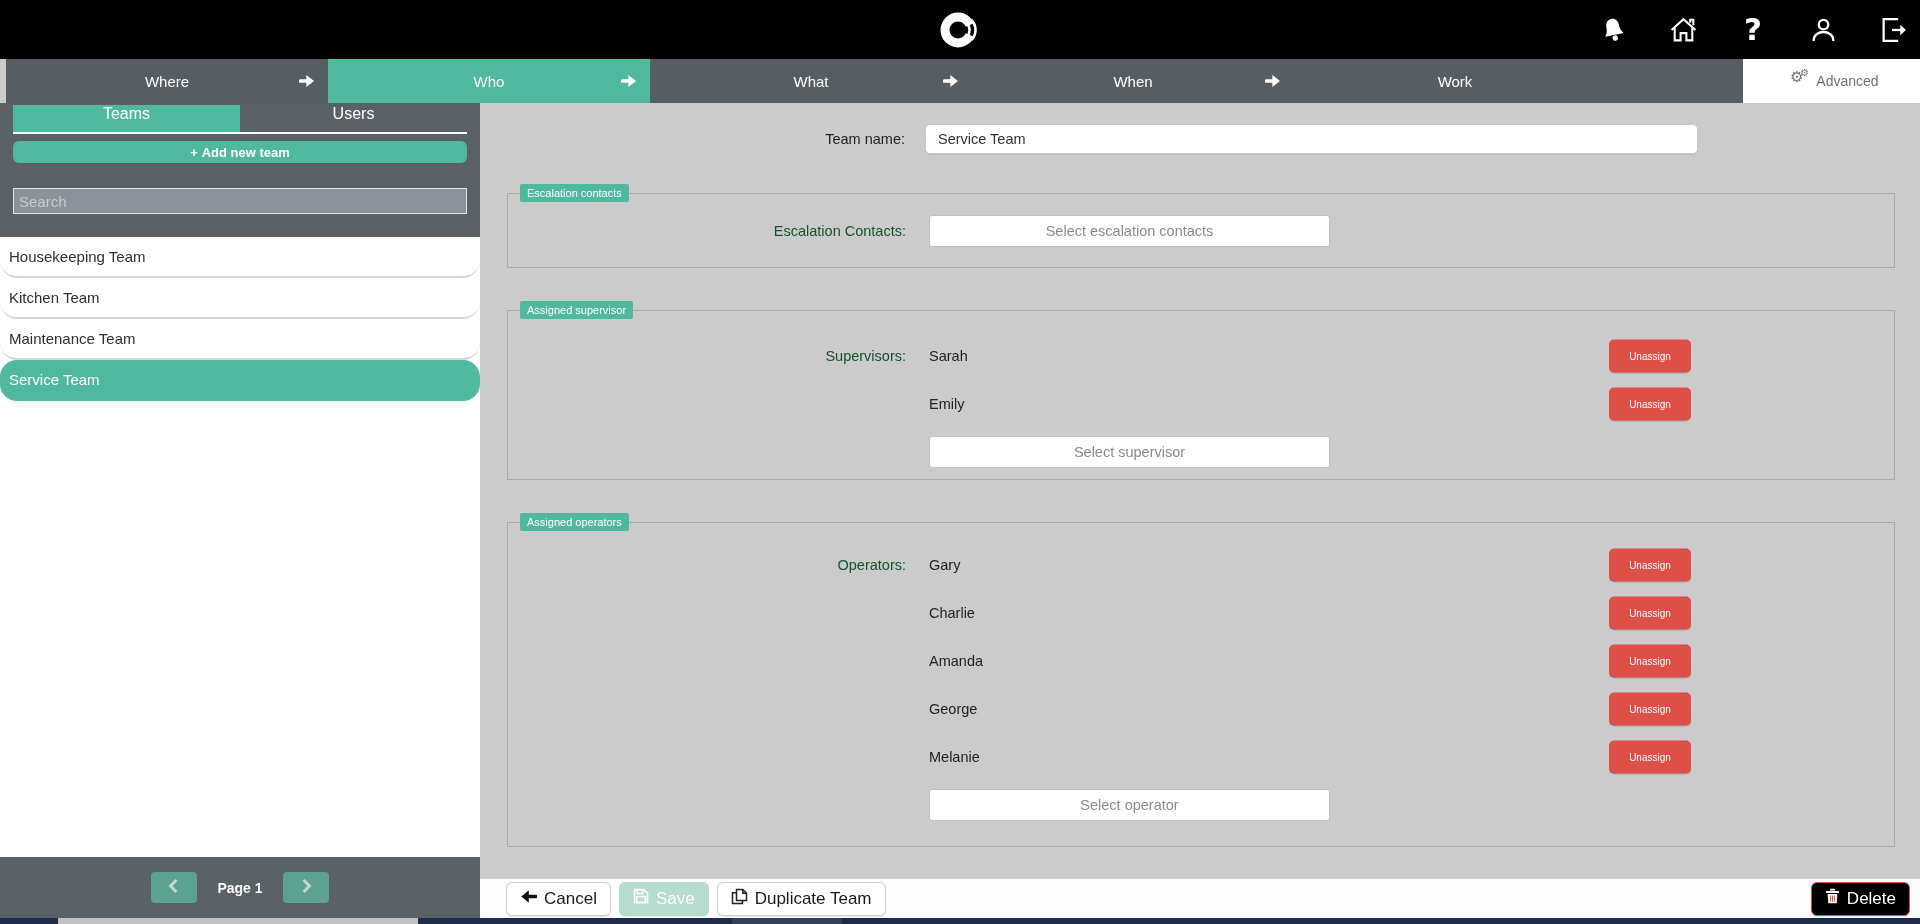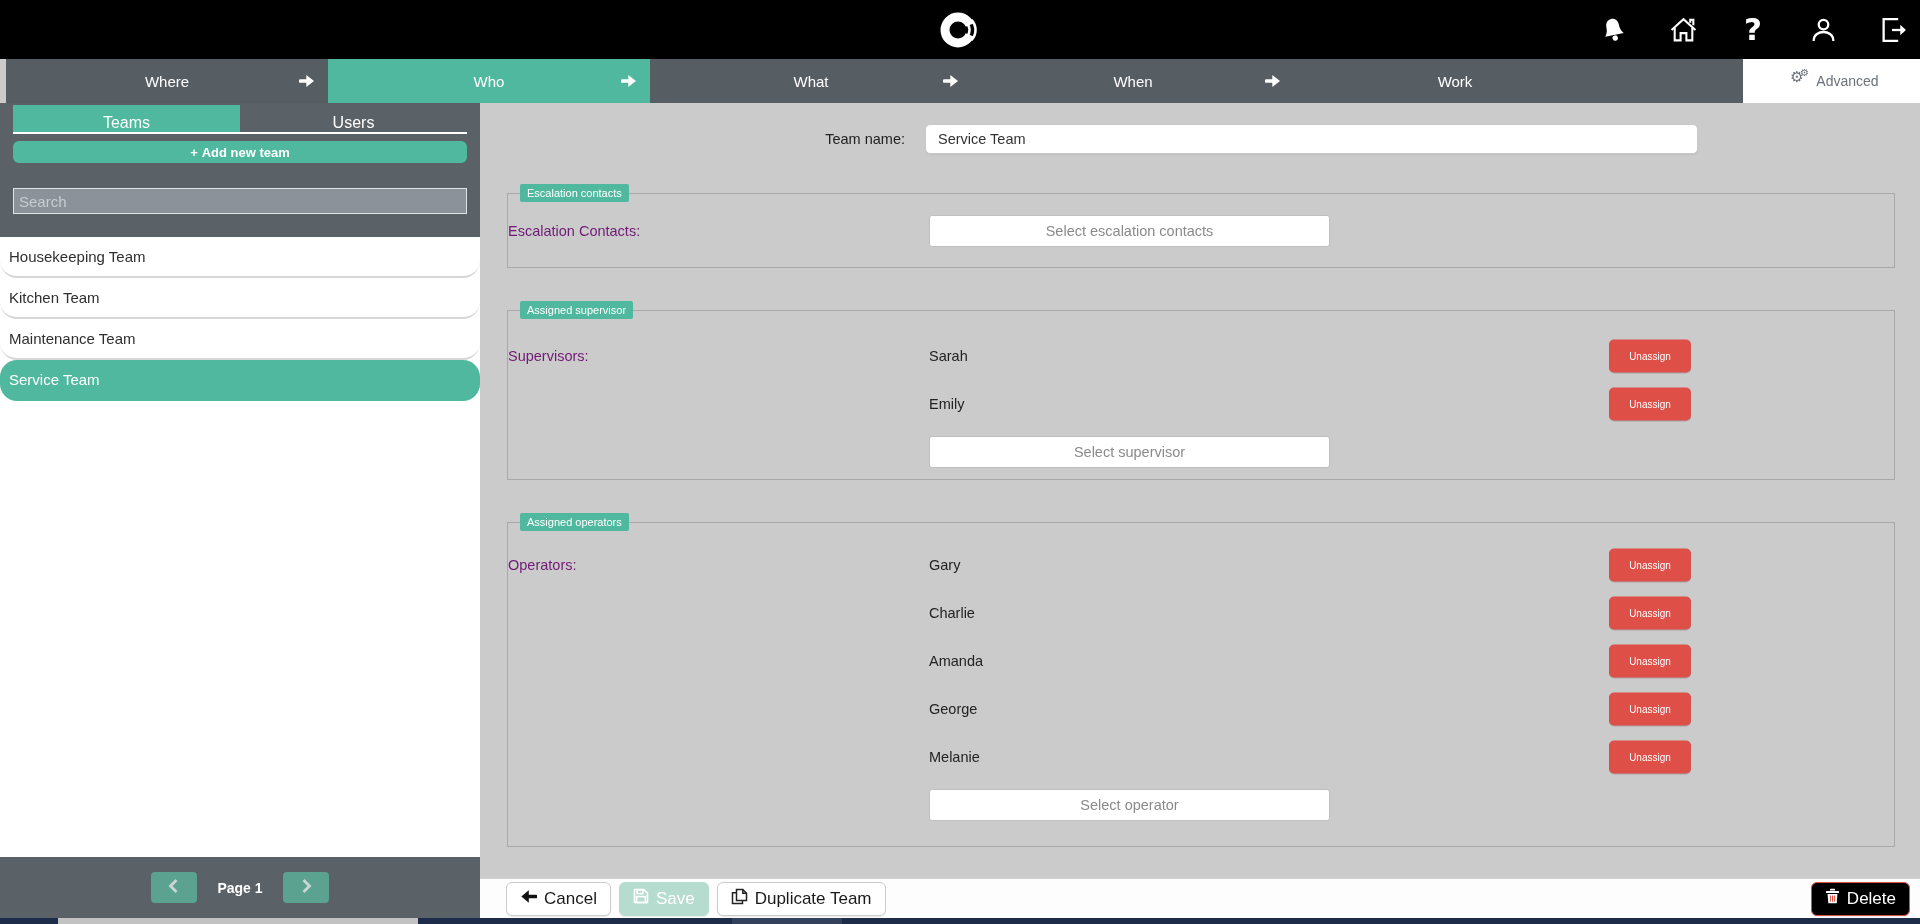--- a/index.html
+++ b/index.html
@@ -21,21 +21,21 @@
   .nav-spacer { flex:1; }
   .advanced { width:183px; height:44px; background:#fff; display:flex; align-items:center; justify-content:center; gap:6px; color:#6b7278; font-size:14px; cursor:pointer; }
   .gear-wrap { position:relative; width:20px; height:18px; font-family:"DejaVu Sans", sans-serif; color:#6b7278; }
   .gear-big { position:absolute; left:0; top:-2px; font-size:15px; line-height:1; }
   .gear-small { position:absolute; left:10px; top:-4px; font-size:10px; line-height:1; }
 
   
   .sidebar { position:absolute; left:0; top:103px; width:480px; height:815px; background:#fff; }
   .sb-header { background:#5a6167; padding:2px 13px 23px 13px; }
   .sb-tabs { display:flex; height:29px; border-bottom:2px solid #fff; }
-  .sb-tab { flex:1; display:flex; align-items:flex-end; justify-content:center; color:#fff; font-size:16px; cursor:pointer; }
+  .sb-tab { flex:1; display:flex; align-items:flex-start; justify-content:center; color:#fff; font-size:16px; cursor:pointer; }
   .sb-tab.active { background:#4fb89f; }
   .add-btn { margin-top:7px; height:22px; background:#4fb89f; border:none; border-radius:6px; width:100%;
              color:#fff; font-size:13px; font-weight:bold; display:flex; align-items:center; justify-content:center; gap:4px; cursor:pointer; font-family:inherit; }
   .search { margin-top:25px; width:100%; height:26px; background:#8b9299; border:1px solid #dfe3e6; color:#f0f2f3; font-size:15px; padding:0 5px; font-family:inherit; }
   .search::placeholder { color:#c7ccd1; }
   .team-list { }
   .team-row { height:41px; display:flex; align-items:center; padding-left:9px; font-size:15px; color:#2f2f2f; border-bottom:2px solid #d7d7d7; background:#fff; cursor:pointer;border-radius:17px; }
   .team-row.selected { background:#4fb89f; color:#fff; border-bottom-color:#4fb89f; }
   .sb-footer { position:absolute; left:0; bottom:0; width:480px; height:61px; background:#5a6167; display:flex; align-items:center; justify-content:center; gap:20px; }
   .pg-btn { width:46px; height:31px; background:#5ba290; border:none; border-radius:4px; display:flex; align-items:center; justify-content:center; cursor:pointer; }
@@ -47,21 +47,21 @@
   .name-label { width:425px; text-align:right; font-size:14.5px; color:#222; }
   .name-input { margin-left:20px; width:773px; height:30px; border:1px solid #c9c9c9; border-radius:5px; padding:0 12px; font-size:14.5px; color:#333; font-family:inherit; box-shadow:0 1px 1px rgba(0,0,0,.06); }
 
   fieldset { margin:0 25px 0 27px; border:1px solid #a8a8a8; position:relative; }
   legend { background:#4fb89f; color:#fff; font-size:11px; padding:3px 7px; margin-left:12px; border-radius:2px; }
   .fs-escalation { margin-top:30px; height:84px; padding-top:5px; }
   .fs-supervisors { margin-top:33px; height:179px; padding-top:13px; }
   .fs-operators { margin-top:33px; height:334px; padding-top:10px; }
 
   .frow { display:flex; align-items:center; height:48px; position:relative; }
-  .flabel { width:398px; font-size:14.5px; color:#701a75; }
+  .flabel { width:398px; text-align:right; font-size:14.5px; color:#14532d; }
   .fname { margin-left:23px; font-size:14.5px; color:#222; }
   .fselect { margin-left:23px; width:401px; height:32px; border:1px solid #bfbfbf; border-radius:3px; padding:0 10px; font-size:14.5px; font-family:inherit; color:#a16207;text-align:center; }
   .fselect::placeholder { color:#8a8a8a; }
   .unassign { position:absolute; left:1101px; top:50%; transform:translateY(-50%); width:82px; height:33px; background:#dd4f47; border:none; border-radius:5px; color:#fff; font-size:10px; font-family:inherit; cursor:pointer; box-shadow:0 1px 0 rgba(0,0,0,.18); }
 
   
   .action-bar { position:absolute; left:480px; top:878px; width:1440px; height:40px; background:#fdfdfd; border-top:1px solid #cfcfcf; display:flex; align-items:center; padding-left:26px; gap:8px; }
   .act-btn { height:34px; display:flex; align-items:center; gap:7px; padding:0 13px; font-size:17px; font-family:inherit; border:1px solid #ccc; border-radius:6px; background:#fff; color:#1a1a1a; cursor:pointer; box-shadow:0 1px 1px rgba(0,0,0,.08); }
   .act-btn.save { background:#b6dcd0; border-color:#b6dcd0; color:#fff; }
   .act-btn.delete { background:#000000; border-color:#dd4f42; color:#fff; margin-left:auto; margin-right:10px; }

